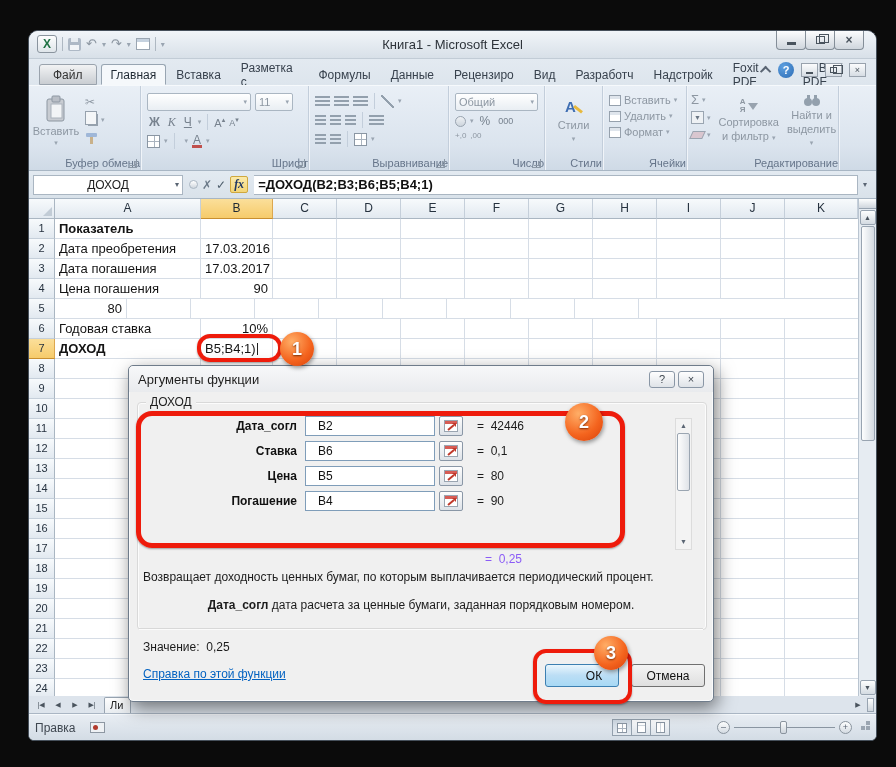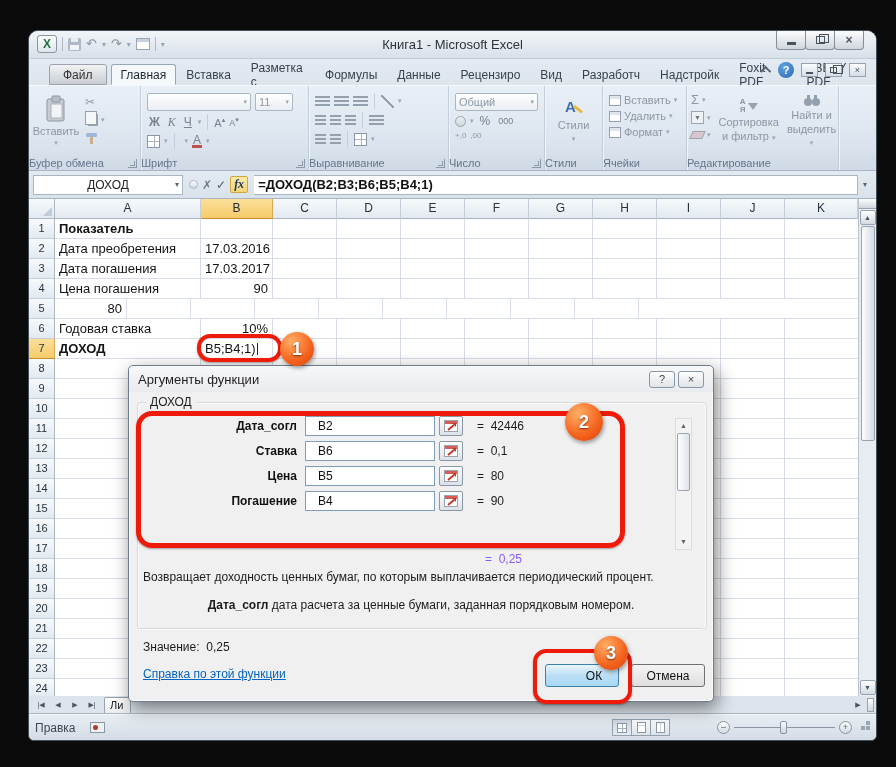--- a/index.html
+++ b/index.html
@@ -28,38 +28,38 @@
   .title-text{position:absolute;left:0;right:0;top:6px;text-align:center;font-size:13px;color:#2d333a;}
   .winbtns{position:absolute;right:12px;top:0;display:flex;}
   .wbtn{width:30px;height:19px;border:1px solid #848e98;border-top:none;background:linear-gradient(#fcfdfe,#cfd6dd);
     border-radius:0 0 4px 4px;margin-left:-1px;display:flex;align-items:center;justify-content:center;color:#3f4750;font-size:11px;}
   .glyph-min{width:9px;height:3px;background:#4a545e;margin-top:6px;}
   .glyph-restore{width:9px;height:8px;border:1px solid #4a545e;position:relative;background:#fff0;}
   .glyph-restore::before{content:"";position:absolute;left:2px;top:-3px;width:8px;height:7px;border:1px solid #4a545e;}
   .glyph-close{font-size:12px;font-weight:bold;color:#4a545e;}
 
   
-  .tabrow{position:absolute;left:0;top:28px;right:0;height:26px;display:flex;align-items:flex-end;padding-left:20px;
+  .tabrow{position:absolute;left:0;top:28px;right:0;height:26px;display:flex;align-items:flex-end;padding-left:10px;
     background:linear-gradient(#e3eaf1,#dde5ed);}
   .file-tab{height:21px;padding:0 13px;margin-right:4px;display:flex;align-items:center;font-size:12px;color:#333;
     background:linear-gradient(#f2f3f4,#c9cdd2);border:1px solid #9aa3ad;border-radius:3px 3px 0 0;}
   .tab{height:21px;padding:0 9px;display:flex;align-items:center;font-size:12px;color:#38424e;border:1px solid transparent;}
   .tab.active{background:#f5f8fb;border:1px solid #98a5b2;border-bottom-color:#f5f8fb;border-radius:3px 3px 0 0;color:#1f2933;}
   .tabrow-right{position:absolute;right:10px;top:31px;display:flex;align-items:center;gap:7px;}
   .chev-up{width:8px;height:8px;border-top:2px solid #5a6573;border-left:2px solid #5a6573;transform:rotate(45deg) translateY(2px);}
   .helpcirc{width:16px;height:16px;border-radius:50%;background:radial-gradient(circle at 35% 30%,#5ea0e0,#2c6cb5);
     color:#fff;font-size:11px;font-weight:bold;text-align:center;line-height:16px;}
   .miniwb{width:17px;height:14px;border:1px solid #98a2ad;background:linear-gradient(#fbfcfd,#d6dde4);
     display:flex;align-items:center;justify-content:center;font-size:9px;color:#4a545e;}
 
   
   .ribbon{position:absolute;left:0;top:54px;right:0;height:86px;display:flex;
     background:linear-gradient(#e9eff6,#dbe4ee 70%,#cfdae6);border-top:1px solid #f6f9fc;border-bottom:1px solid #a8b6c4;}
   .rgroup{position:relative;height:100%;border-right:1px solid #c3cedb;box-shadow:1px 0 0 #f0f4f9;padding:4px 4px 16px;}
-  .rg-label{position:absolute;left:0;right:0;bottom:1px;text-align:left;font-size:11px;color:#66758a;}
+  .rg-label{position:absolute;left:0;right:0;bottom:1px;text-align:right;font-size:11px;color:#66758a;}
   .launcher{position:absolute;right:3px;bottom:2px;width:9px;height:9px;border-right:1px solid #8d99a6;border-bottom:1px solid #8d99a6;}
   .launcher::after{content:"";position:absolute;right:1px;bottom:1px;width:4px;height:4px;border-right:1px solid #8d99a6;border-bottom:1px solid #8d99a6;transform:rotate(0deg);}
   .mini-arrow{font-size:7px;color:#9aa5b1;}
   .rrow{display:flex;align-items:center;gap:4px;margin:3px 2px;}
   .rsel{height:18px;border:1px solid #aab6c2;background:linear-gradient(#fff,#e9eef3);border-radius:2px;
     font-size:11px;color:#8d97a2;display:flex;align-items:center;justify-content:space-between;padding:0 3px;}
 
   .paste-wrap{display:flex;}
   .paste-big{width:46px;height:62px;display:flex;flex-direction:column;align-items:center;justify-content:center;gap:2px;
     border:1px solid transparent;border-radius:3px;font-size:11px;color:#8d97a2;}

